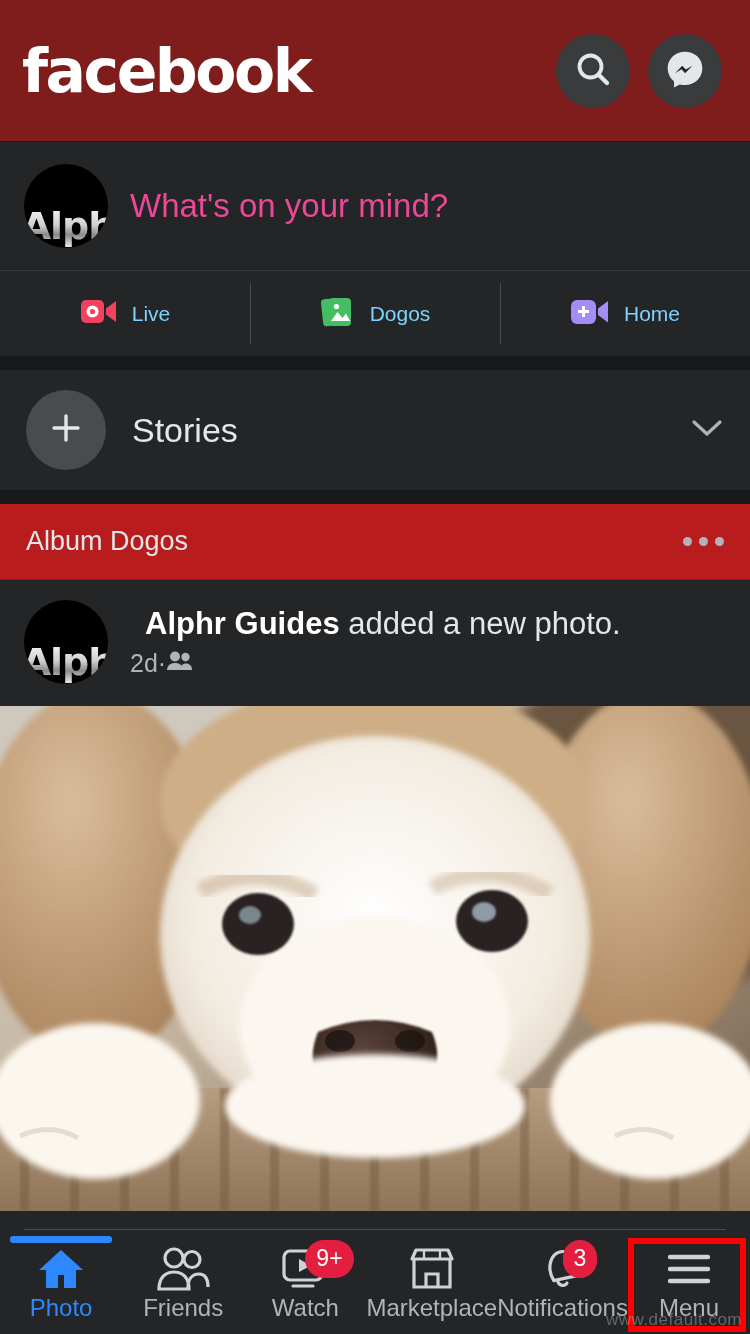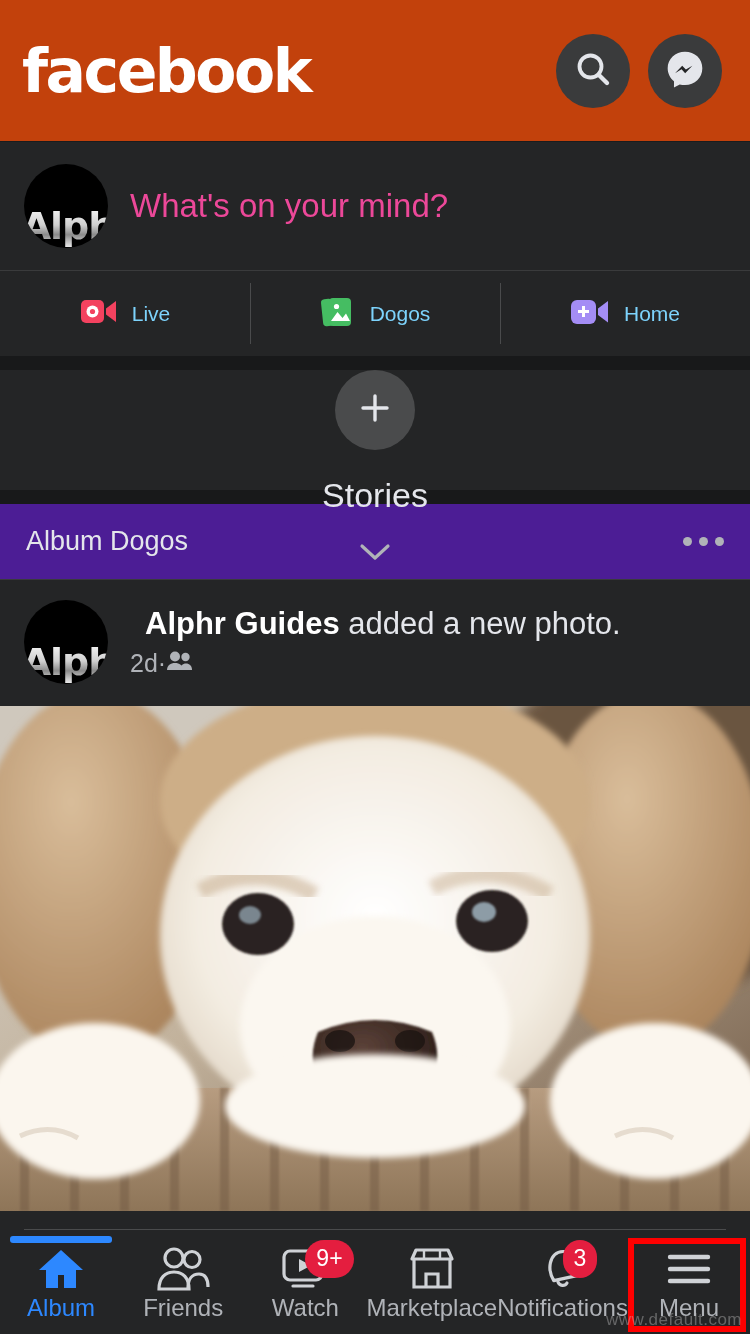--- a/index.html
+++ b/index.html
@@ -12,21 +12,21 @@
   #screen {
     position:relative;
     width:750px; height:1334px;
     background:#18191a;
     overflow:hidden;
   }
 
   
   .app-header {
     height:142px;
-    background:#c2410c;
+    background:#7f1d1d;
     display:flex;
     align-items:center;
     justify-content:space-between;
     padding:0 28px 0 22px;
     border-bottom:1px solid #1b1c1d;
   }
   .wordmark {
     color:#ffffff;
     font-size:60px;
     font-weight:700;
@@ -111,38 +111,37 @@
   .gap { height:14px; background:#18191a; }
 
   
   .stories-row {
     background:#242526;
     height:120px;
     display:flex;
     align-items:center;
     padding:0 26px;
     gap:26px;
-    flex-direction:column;
   }
   .story-add {
     width:80px; height:80px;
     border-radius:50%;
     background:#4a4b4c;
     display:flex;align-items:center;justify-content:center;
     flex:0 0 auto;
   }
   .stories-title {
     color:#e4e6eb;
     font-size:34px;
     flex:1;
   }
 
   
   .album-row {
-    background:#4c1d95;
+    background:#b91c1c;
     height:76px;
     display:flex;
     align-items:center;
     justify-content:space-between;
     padding:0 26px;
     border-bottom:1px solid #3a3b3c;
   }
   .album-label { color:#e4e6eb; font-size:27px; }
   .dots { display:flex; gap:7px; }
   .dots i { width:9px;height:9px;border-radius:50%;background:#b0b3b8; display:block; }
@@ -465,21 +464,21 @@
 
   <div class="bottom-nav">
 
     <div class="nav-item active">
       <div class="nav-active-bar"></div>
       <div class="nav-icon-box">
         <svg width="50" height="46" viewBox="0 0 50 46">
           <path d="M25 4 L47 24 h-7 v18 h-12 v-13 h-6 v13 H10 V24 H3 z" fill="#2d88ff"></path>
         </svg>
       </div>
-      <div class="nav-label">Album</div>
+      <div class="nav-label">Photo</div>
     </div>
 
     <div class="nav-item">
       <div class="nav-icon-box">
         <svg width="54" height="46" viewBox="0 0 54 46">
           <circle cx="18" cy="12" r="9" fill="none" stroke="#cfd2d6" stroke-width="3.2"></circle>
           <circle cx="36" cy="13.5" r="8" fill="none" stroke="#cfd2d6" stroke-width="3.2"></circle>
           <path d="M32 42c0-9 4-14 11-14s9 5 9 13" fill="none" stroke="#cfd2d6" stroke-width="3.2"></path>
           <path d="M3 43c0-11 6-17 15-17s15 6 15 17z" fill="none" stroke="#cfd2d6" stroke-width="3.2"></path>
         </svg>

